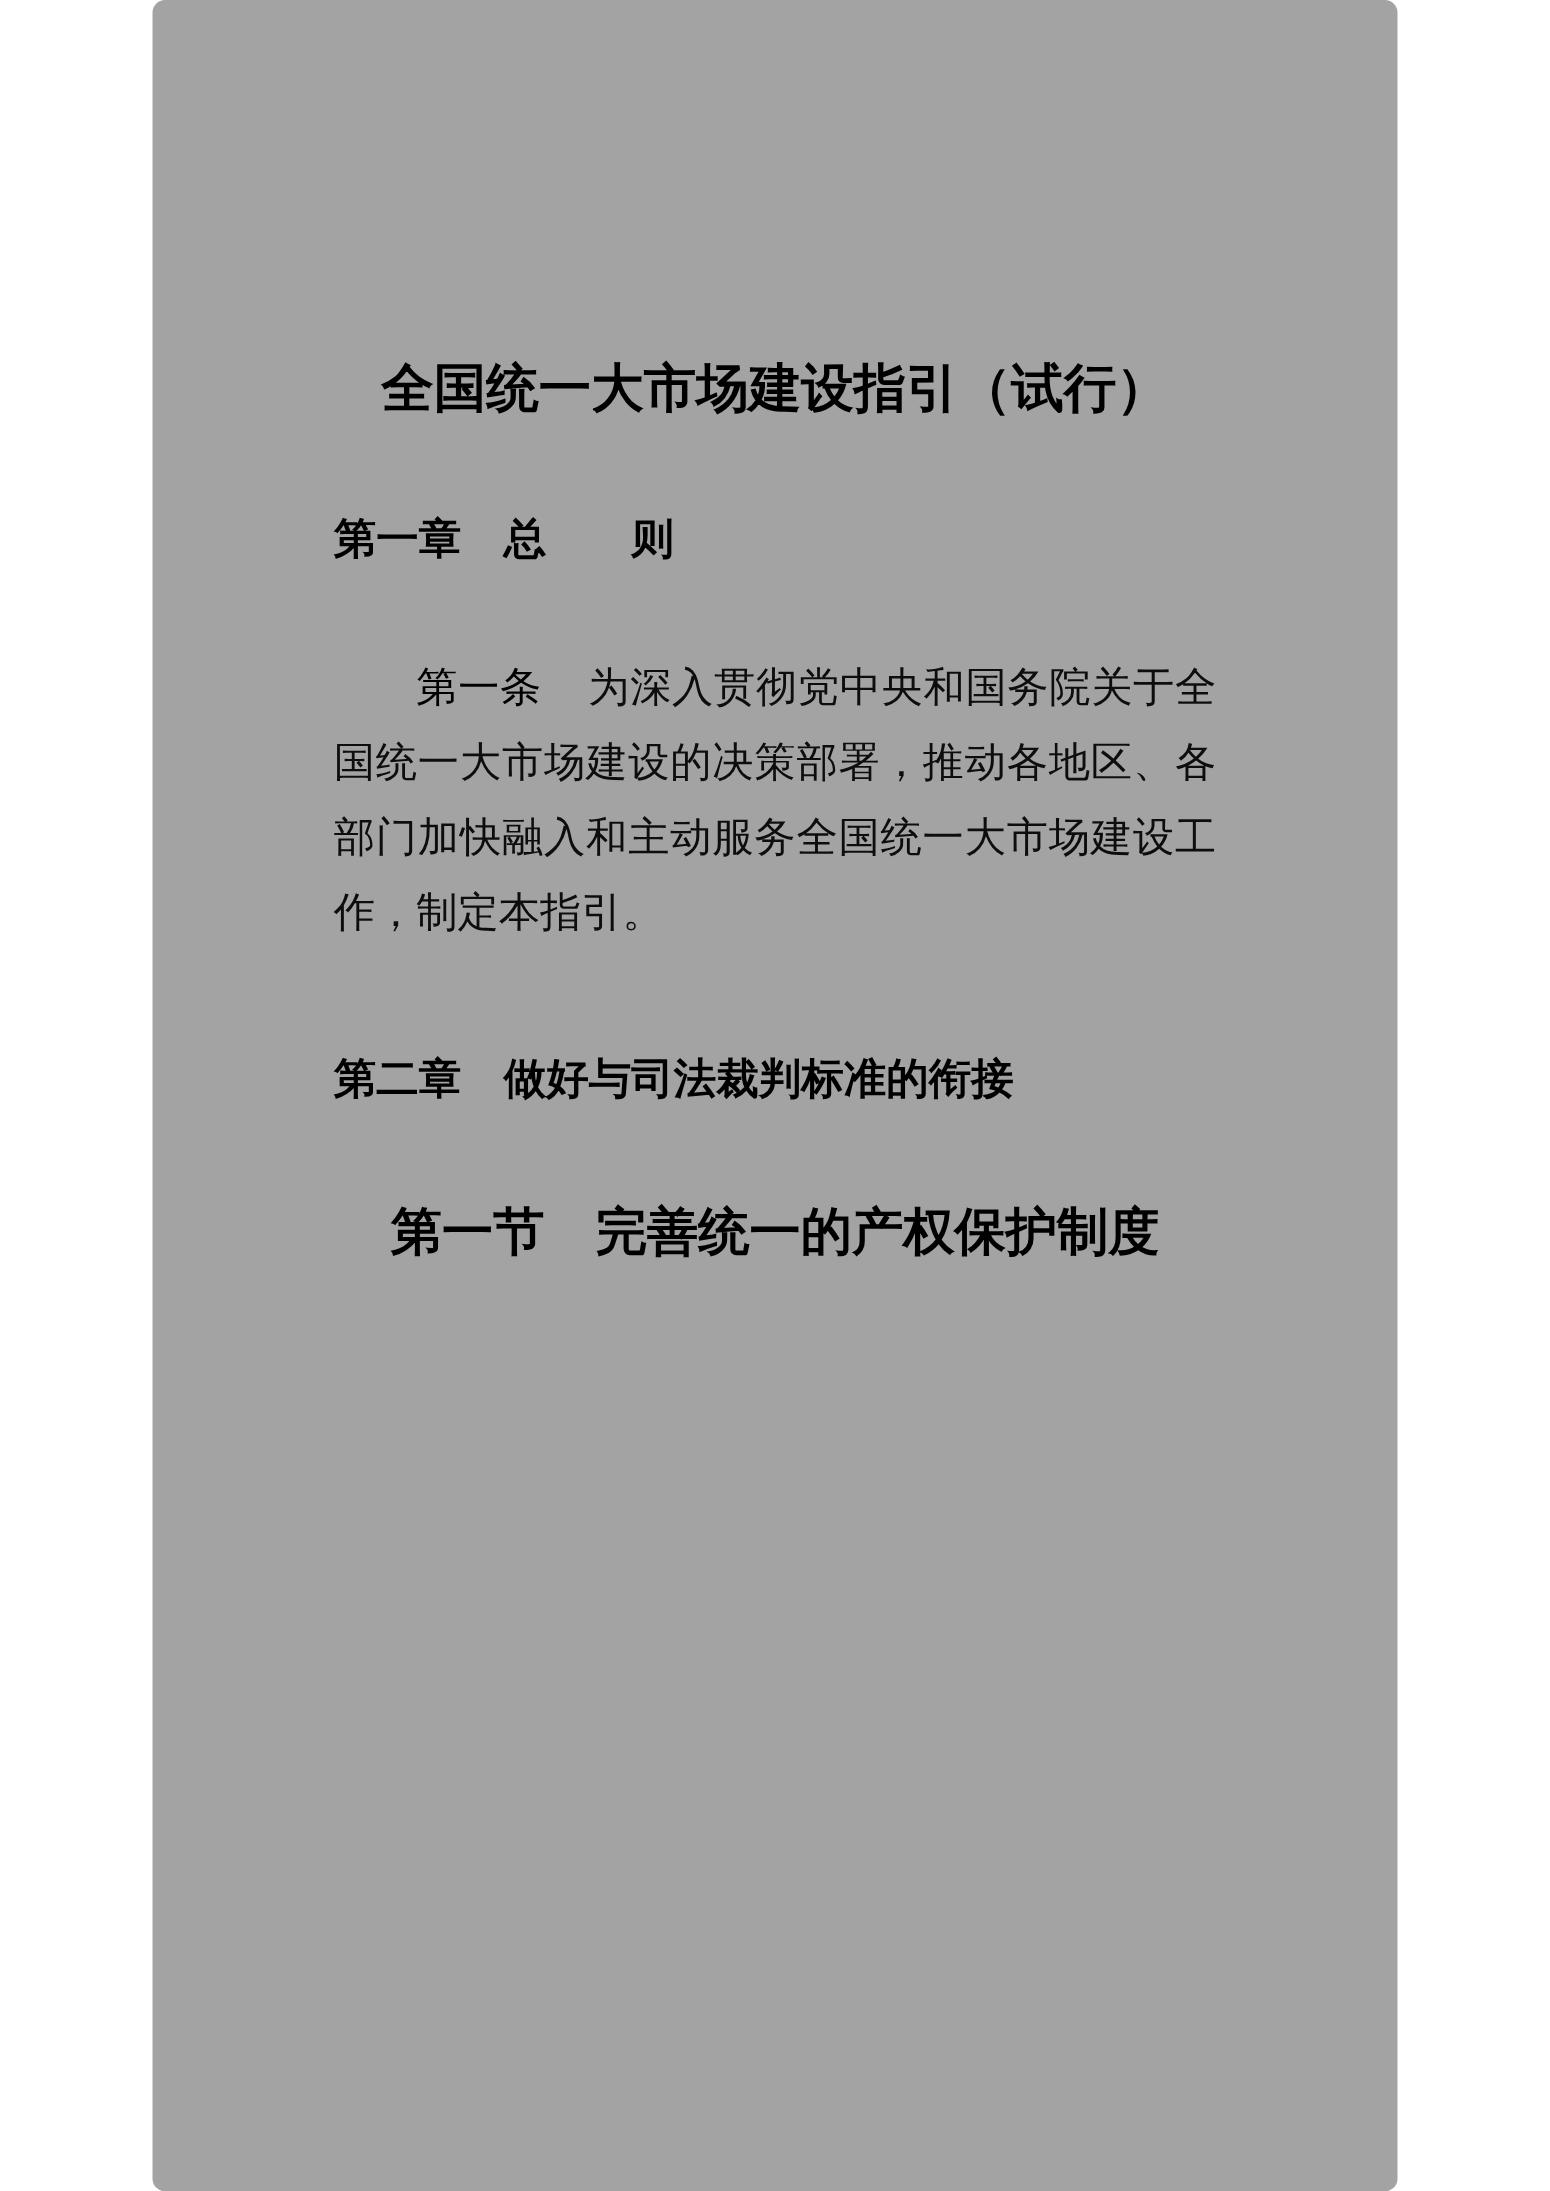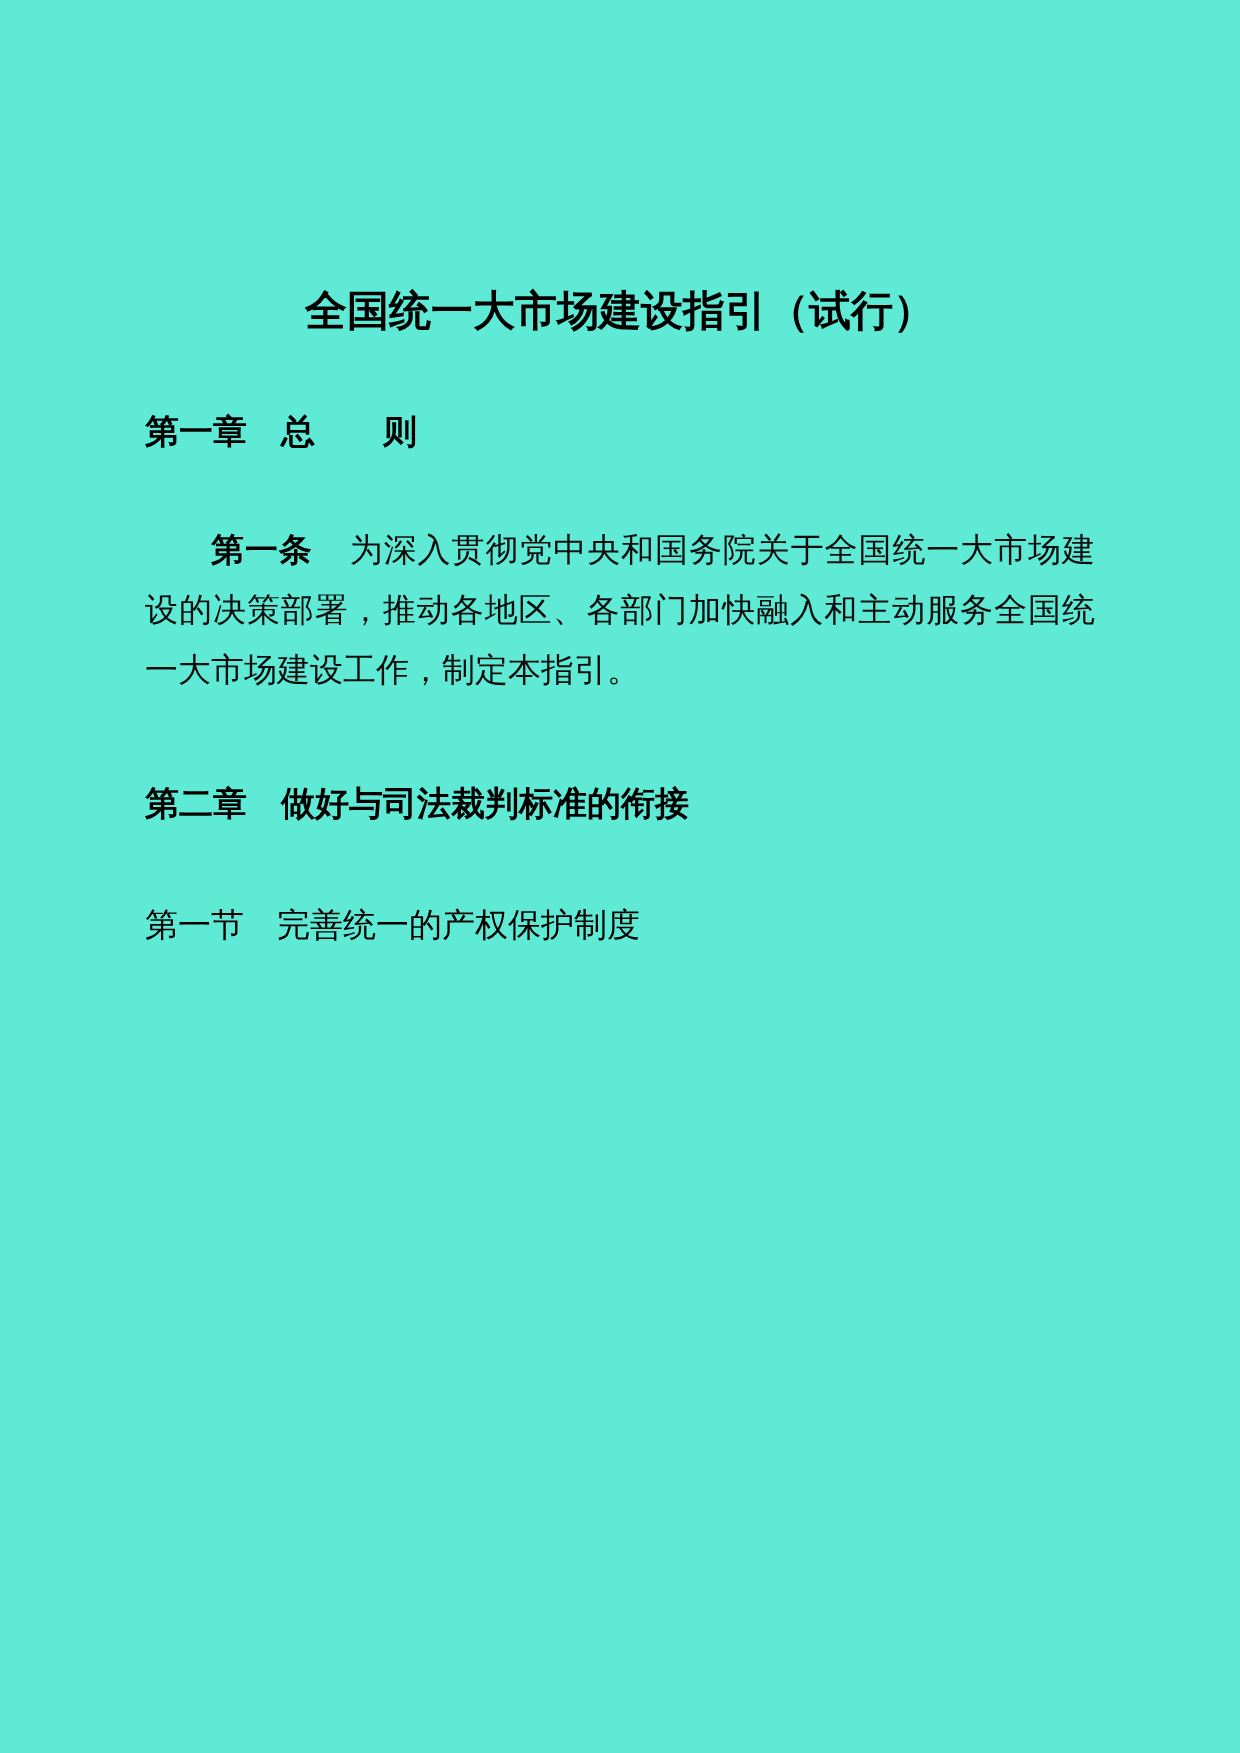--- a/index.html
+++ b/index.html
@@ -1,24 +1,25 @@
 <!DOCTYPE html>
 <html lang="zh"><head>
 <meta charset="utf-8">
 <style>
   * { margin: 0; padding: 0; box-sizing: border-box; }
   html, body { background: #ffffff; }
   .page {
     position: relative;
-    width: 1240px;
+    width: 996px;
     height: 1753px;
     margin: 0 auto;
-    background: #5eead4;
+    background: #a3a3a3;
     color: #000000;
     overflow: hidden;
+    border-radius: 10px;
   }
   .content {
     padding: 0 145px;
   }
   
   .doc-title {
     margin-top: 281px;
     text-align: center;
     font-family: "DejaVu Serif", "Liberation Serif", serif;
     font-weight: 700;
@@ -35,44 +36,44 @@
     font-size: 34px;
     line-height: 60px;
     color: #000000;
     white-space: nowrap;
   }
   .chapter-heading.chapter-1 { margin-top: 60px; }
   .chapter-heading.chapter-2 { margin-top: 73px; }
   
   .section-heading {
     margin-top: 62px;
-    text-align: left;
+    text-align: center;
     font-family: "DejaVu Sans", "Liberation Sans", sans-serif;
-    font-weight: 400;
-    font-size: 33px;
+    font-weight: 700;
+    font-size: 41px;
     line-height: 60px;
     color: #000000;
     white-space: nowrap;
   }
   
   .body-block { }
   .body-block.first { margin-top: 59px; }
   .body-block.article-4-block { margin-top: 63px; }
   p.article {
     font-family: "DejaVu Serif", "Liberation Serif", serif;
     font-size: 33px;
     line-height: 60px;
     color: #0d0d0d;
     text-align: justify;
     text-justify: inter-ideograph;
     text-indent: 2em;
   }
   p.article .article-label {
     font-family: "DejaVu Sans", "Liberation Sans", sans-serif;
-    font-weight: 700;
+    font-weight: 400;
     color: #000000;
     margin-right: 37px;
   }
 </style>
 </head>
 <body>
 
 <div class="page">
   <div class="content">
 

